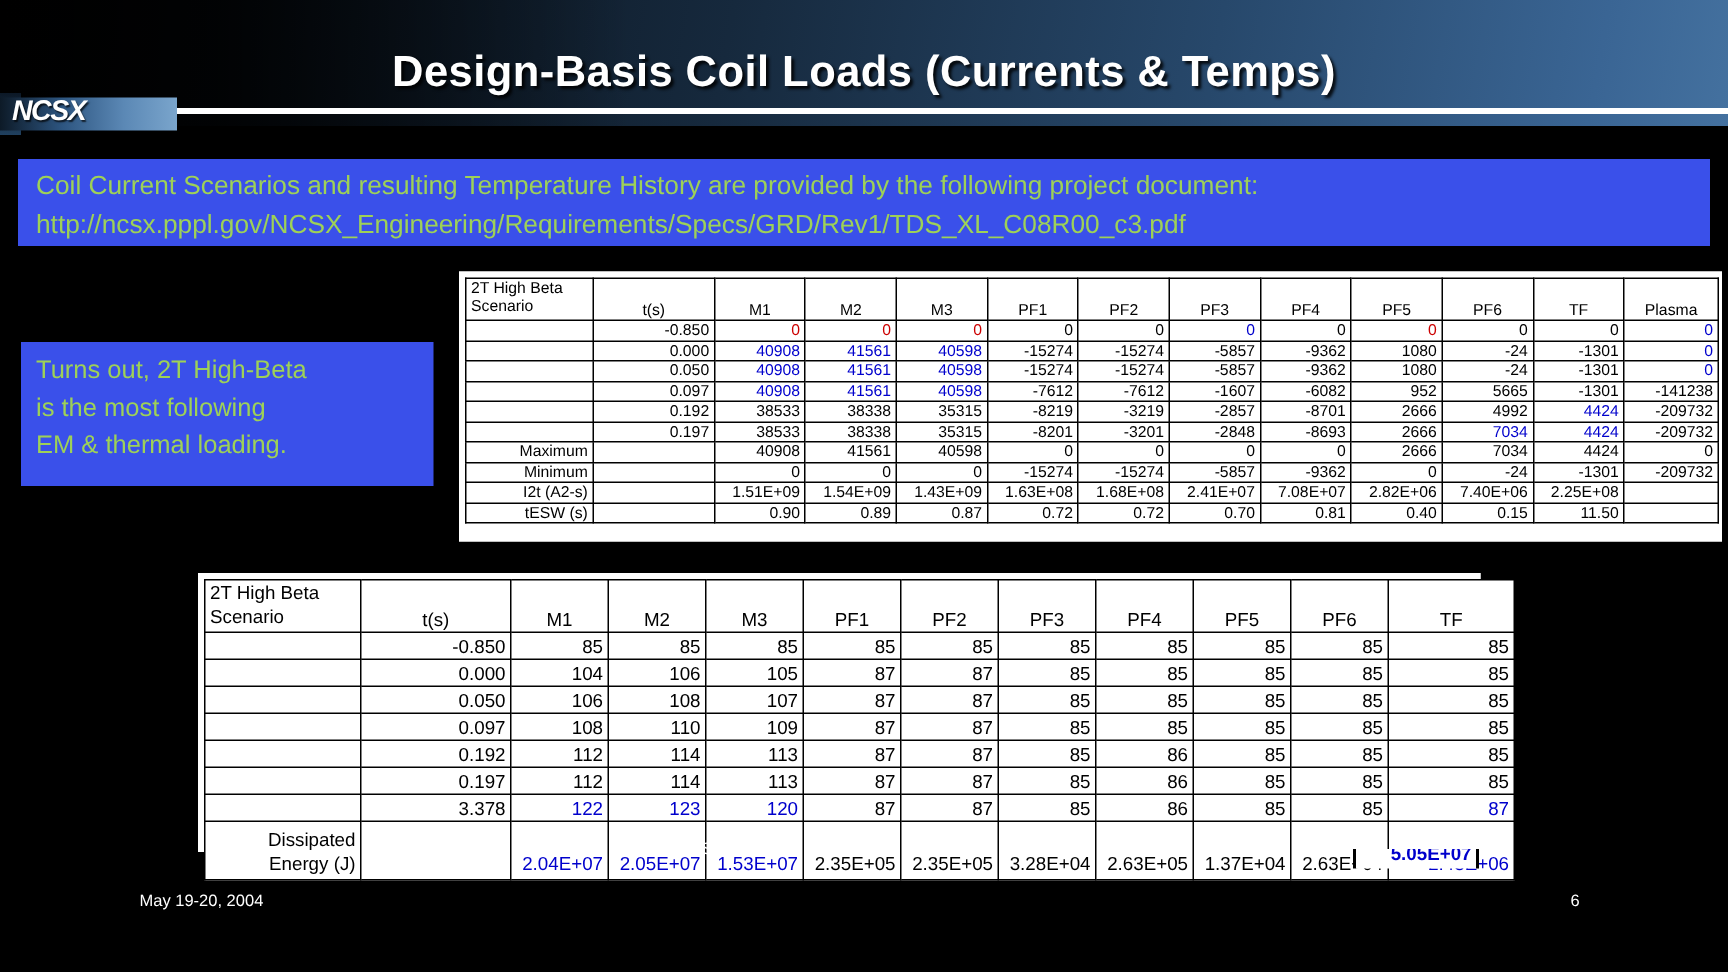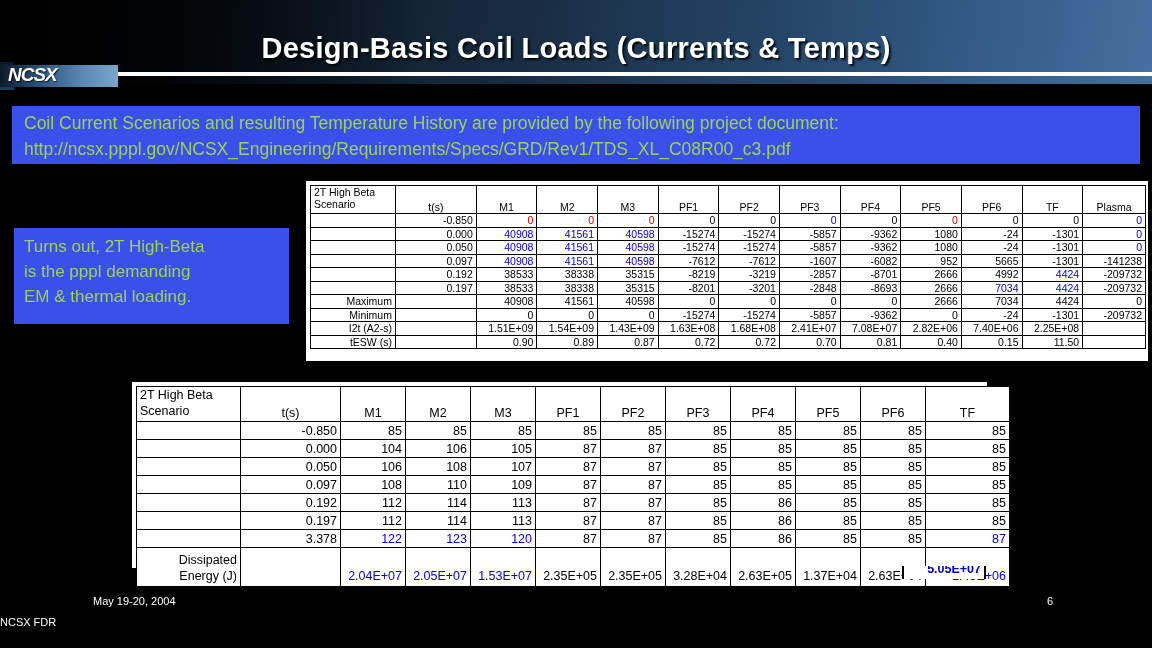--- a/index.html
+++ b/index.html
@@ -196,21 +196,21 @@
     color: #0000cc;
     text-align: right;
     line-height: 12px;
     padding-right: 3px;
     position: relative;
     top: -3px;
   }
 
   
   #footer-date  { position: absolute; left: 93px;  top: 595px; font-size: 11px; color: #ffffff; }
-  #footer-center{ position: absolute; left: 0;     top: 616px; width: 960px; font-size: 11px; color: #ffffff; }
+  #footer-center{ position: absolute; left: 0;     top: 560px; width: 960px; text-align: center; font-size: 11px; color: #ffffff; }
   #footer-page  { position: absolute; left: 1030px;top: 595px; width: 40px; text-align: center; font-size: 11px; color: #ffffff; }
 
   #bottom-bar {
     position: absolute;
     left: 0; top: 634px;
     width: 1152px; height: 14px;
     background: linear-gradient(90deg, #0a1420 0%, #1b3consumer 0%, #16293d 40%, #2b4f76 75%, #3a6594 100%);
   }
 </style>
 </head>
@@ -229,21 +229,21 @@
     <div id="logo-text">NCSX</div>
   </div>
 
   <div id="info-band">
     <div class="info-line">Coil Current Scenarios and resulting Temperature History are provided by the following project document:</div>
     <div class="info-line">http://ncsx.pppl.gov/NCSX_Engineering/Requirements/Specs/GRD/Rev1/TDS_XL_C08R00_c3.pdf</div>
   </div>
 
   <div id="note-box">
     <div class="note-line">Turns out, 2T High-Beta</div>
-    <div class="note-line">is the pppl demanding</div>
+    <div class="note-line">is the most following</div>
     <div class="note-line">EM &amp; thermal loading.</div>
   </div>
 
   <div class="xl-wrap" id="table1-wrap">
     <table class="xl" id="table1">
       <colgroup>
         <col style="width:84px">
           <col style="width:80px">
         <col style="width:60px">
           <col style="width:60px">

